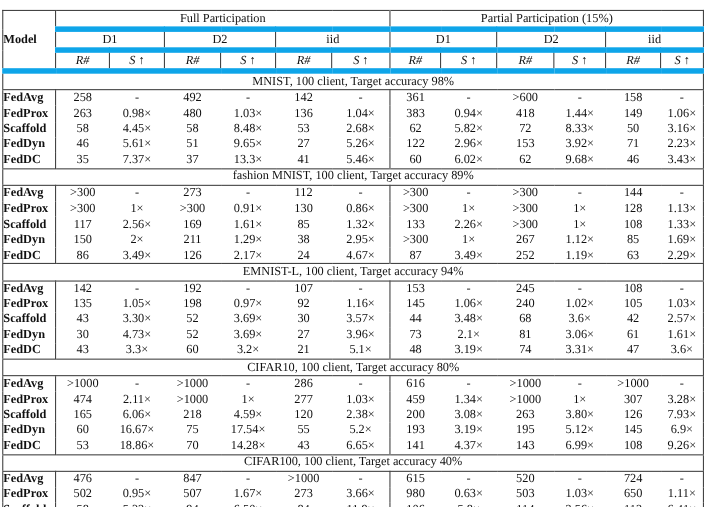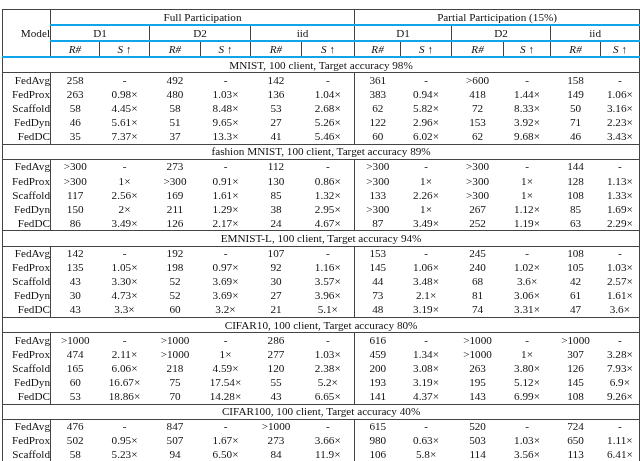--- a/index.html
+++ b/index.html
@@ -16,25 +16,25 @@
   td, th {
     padding: 0;
     height: 14.1px;
     line-height: 13px;
     text-align: center;
     font-weight: normal;
     white-space: nowrap;
     overflow: hidden;
   }
   .outer { border: 1px solid #444; }
-  .hb { border-bottom: 2px solid #0ea5e9; margin-top: 48px; }
+  .hb { border-bottom: 5px solid #0ea5e9; margin-top: 48px; }
   .vl { border-left: 1px solid #444; }
   .it { font-style: italic; }
   .sec td { border-top: 1px solid #444; border-bottom: 1px solid #444; margin-left: 23px; }
-  .model { text-align: right; border-right: 1px solid #444; }
+  .model { text-align: left; border-right: 1px solid #444; font-weight: bold; }
 </style>
 </head>
 <body>
 
 <div class="wrap">
   <table class="outer" id="tbl">
     <colgroup>
       <col style="width:48px">
       <col style="width:49px">
         <col style="width:50px">

